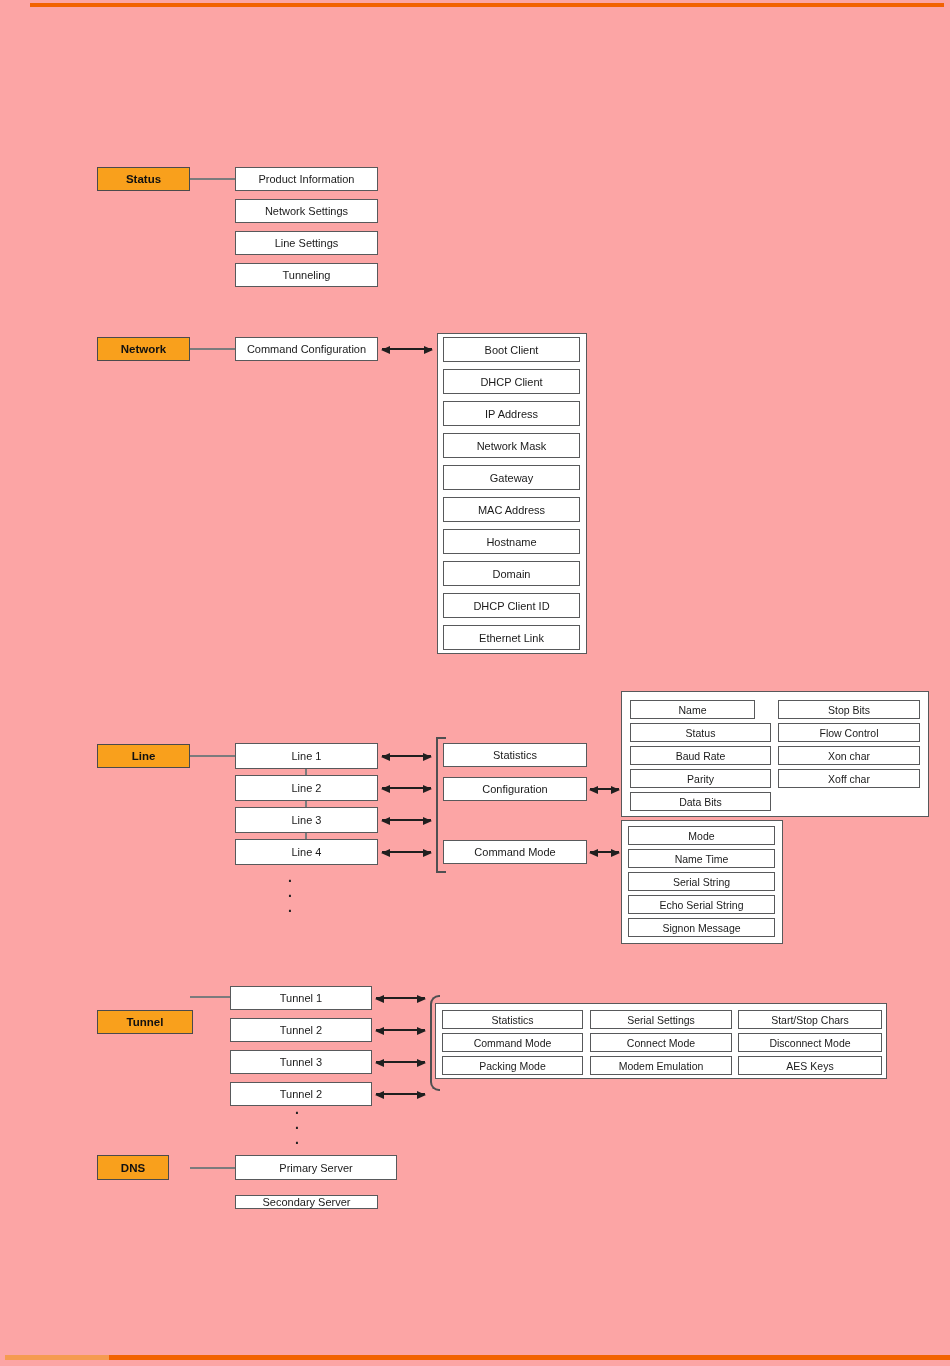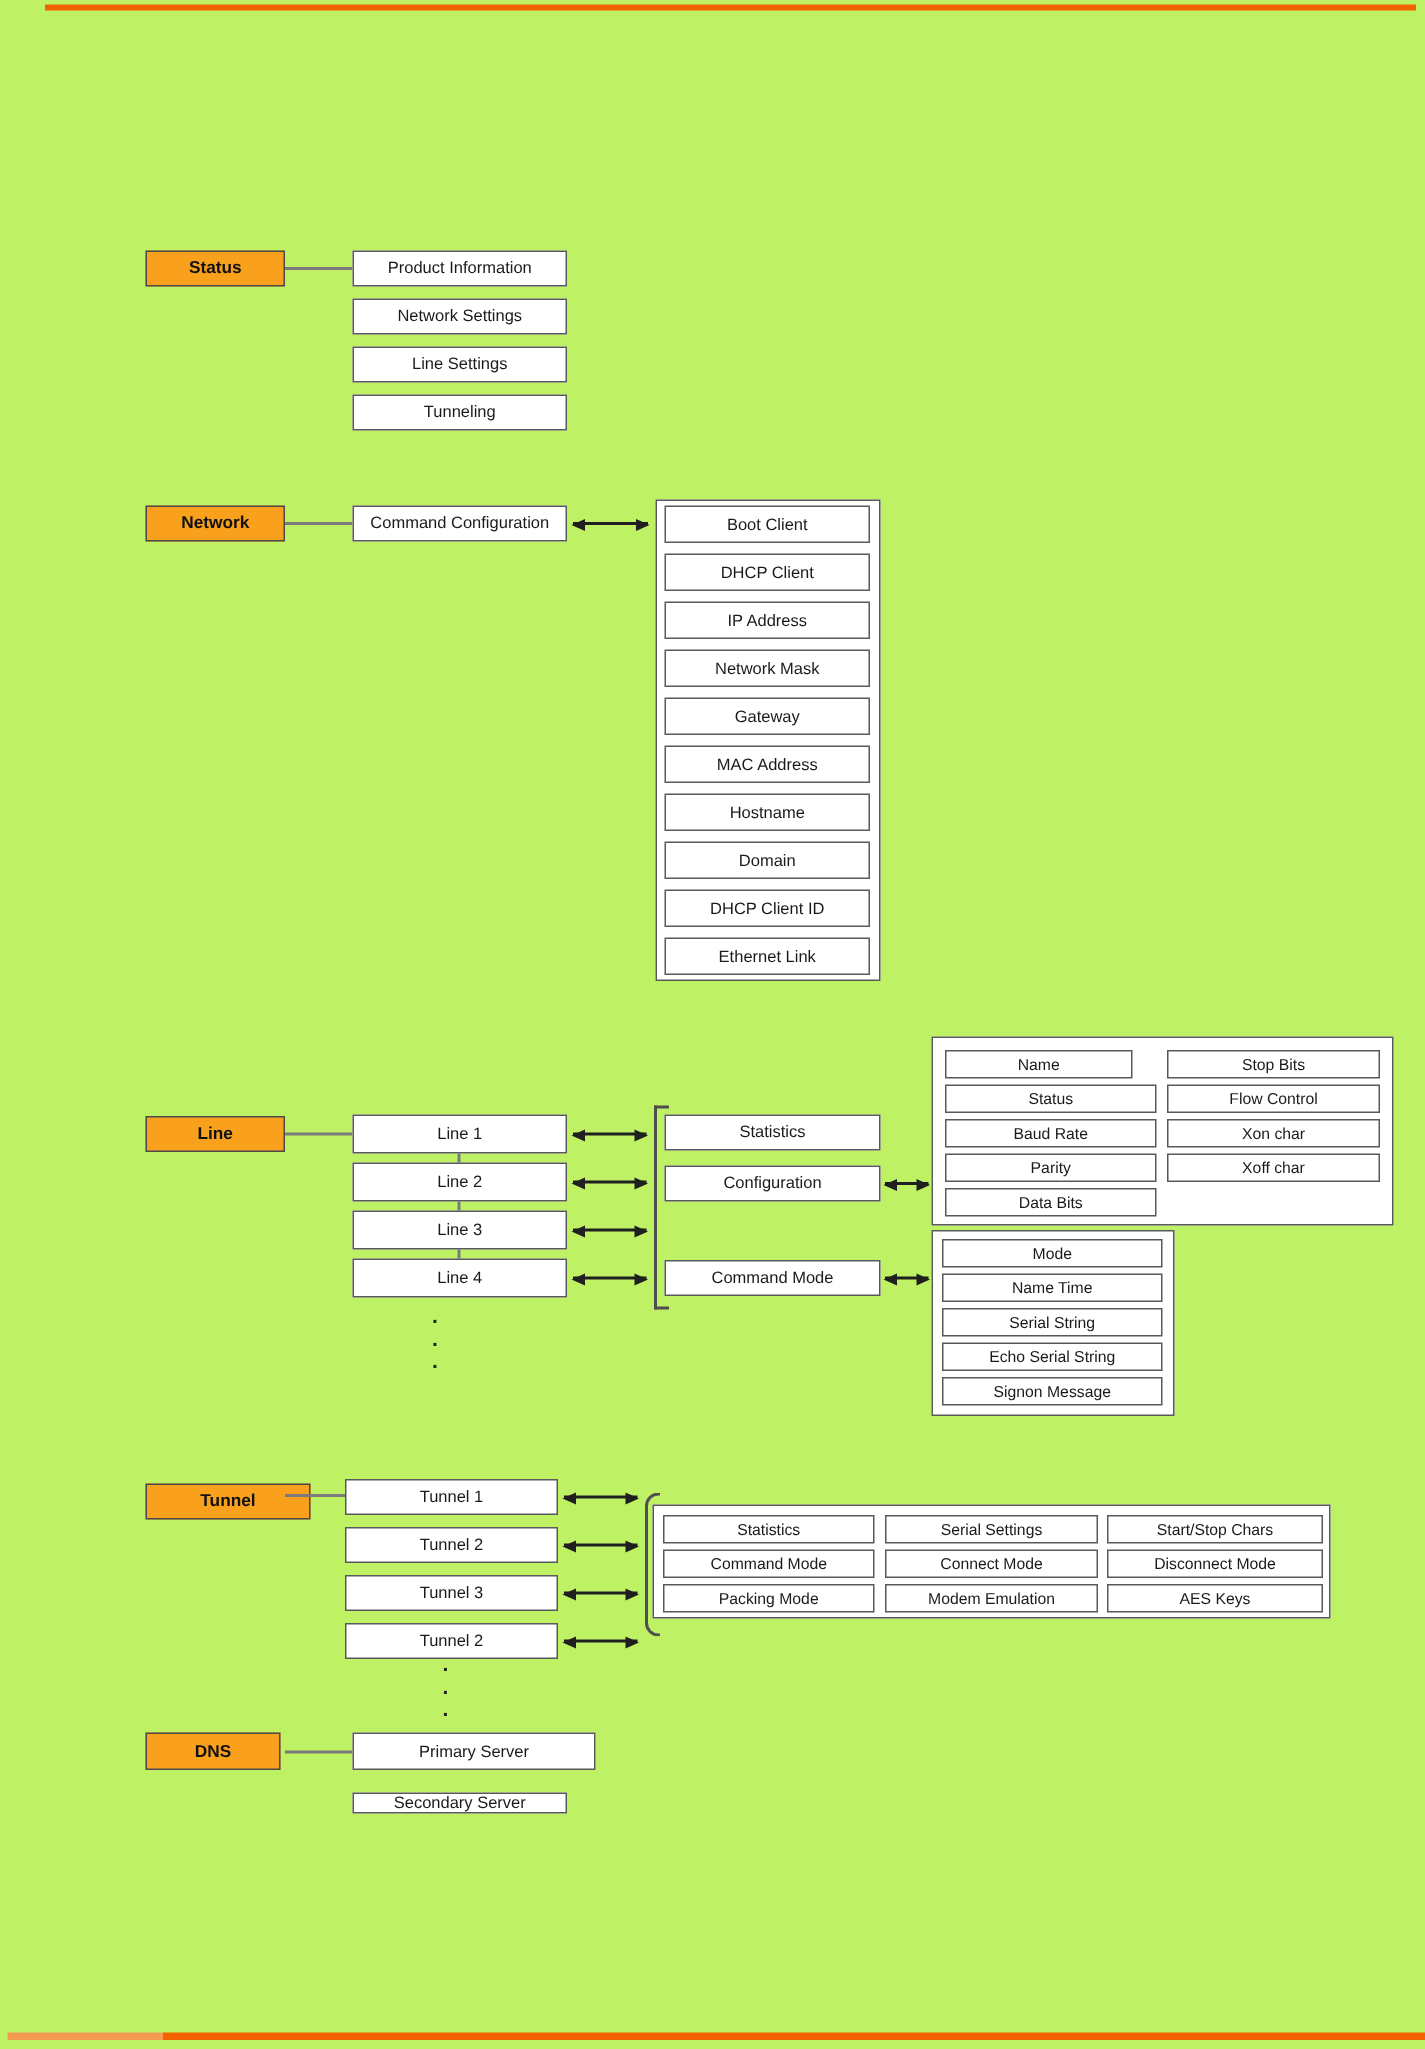--- a/index.html
+++ b/index.html
@@ -6,21 +6,21 @@
     --accent_bar:#F26201;
     --node_fill:#F9A01C;
     --node_border:#4A4A4C;
     --box_border:#58595B;
     --line_color:#7B7B7D;
     --arrow_color:#1F1F1F;
     --text_color:#1A1A1A;
   }
   html,body{margin:0;padding:0;background:#ffffff;}
   .canvas{
-    position:relative;width:950px;height:1366px;background:#bef264;overflow:hidden;
+    position:relative;width:950px;height:1366px;background:#fca5a5;overflow:hidden;
     font-family:"Liberation Sans",sans-serif;color:var(--text_color);
   }
   .bar{position:absolute;background:var(--accent_bar);}
   .bar.bottom{background:linear-gradient(90deg,#f59b51 0 11%,var(--accent_bar) 11%);}
   .obox{
     position:absolute;background:var(--node_fill);border:1.5px solid var(--node_border);
     display:flex;align-items:center;justify-content:center;
     font-size:11.5px;font-weight:bold;color:#111;box-sizing:border-box;
   }
   .wbox{
@@ -123,21 +123,21 @@
 
     <div class="frame" style="left:621px;top:820px;width:162px;height:124px"></div>
     <div class="wbox sm" style="left:628px;top:826px;width:147px;height:19px">Mode</div>
     <div class="wbox sm" style="left:628px;top:849px;width:147px;height:19px">Name Time</div>
     <div class="wbox sm" style="left:628px;top:872px;width:147px;height:19px">Serial String</div>
     <div class="wbox sm" style="left:628px;top:895px;width:147px;height:19px">Echo Serial String</div>
     <div class="wbox sm" style="left:628px;top:918px;width:147px;height:19px">Signon Message</div>
   </div>
 
   <div>
-    <div class="obox" style="left:97px;top:989px;width:110px;height:24px">Tunnel</div>
+    <div class="obox" style="left:97px;top:1010px;width:96px;height:24px">Tunnel</div>
     <div class="hline" style="left:190px;top:996px;width:40px"></div>
 
     <div class="wbox" style="left:230px;top:986px;width:142px;height:24px">Tunnel 1</div>
     <div class="wbox" style="left:230px;top:1018px;width:142px;height:24px">Tunnel 2</div>
     <div class="wbox" style="left:230px;top:1050px;width:142px;height:24px">Tunnel 3</div>
     <div class="wbox" style="left:230px;top:1082px;width:142px;height:24px">Tunnel 2</div>
 
     <span class="dotspan" style="left:295px;top:1102px">.</span>
     <span class="dotspan" style="left:295px;top:1117px">.</span>
     <span class="dotspan" style="left:295px;top:1132px">.</span>
@@ -155,21 +155,21 @@
     <div class="wbox sm" style="left:738px;top:1010px;width:144px;height:19px">Start/Stop Chars</div>
     <div class="wbox sm" style="left:442px;top:1033px;width:141px;height:19px">Command Mode</div>
     <div class="wbox sm" style="left:590px;top:1033px;width:142px;height:19px">Connect Mode</div>
     <div class="wbox sm" style="left:738px;top:1033px;width:144px;height:19px">Disconnect Mode</div>
     <div class="wbox sm" style="left:442px;top:1056px;width:141px;height:19px">Packing Mode</div>
     <div class="wbox sm" style="left:590px;top:1056px;width:142px;height:19px">Modem Emulation</div>
     <div class="wbox sm" style="left:738px;top:1056px;width:144px;height:19px">AES Keys</div>
   </div>
 
   <div>
-    <div class="obox" style="left:97px;top:1155px;width:90px;height:25px">DNS</div>
+    <div class="obox" style="left:97px;top:1155px;width:72px;height:25px">DNS</div>
     <div class="hline" style="left:190px;top:1167px;width:45px"></div>
     <div class="wbox" style="left:235px;top:1155px;width:162px;height:25px">Primary Server</div>
     <div class="wbox" style="left:235px;top:1195px;width:143px;height:14px">Secondary Server</div>
   </div>
 
   <div class="bar bottom" style="left:5px;top:1355px;width:945px;height:5px"></div>
 
 </div>
 
 </body></html>

